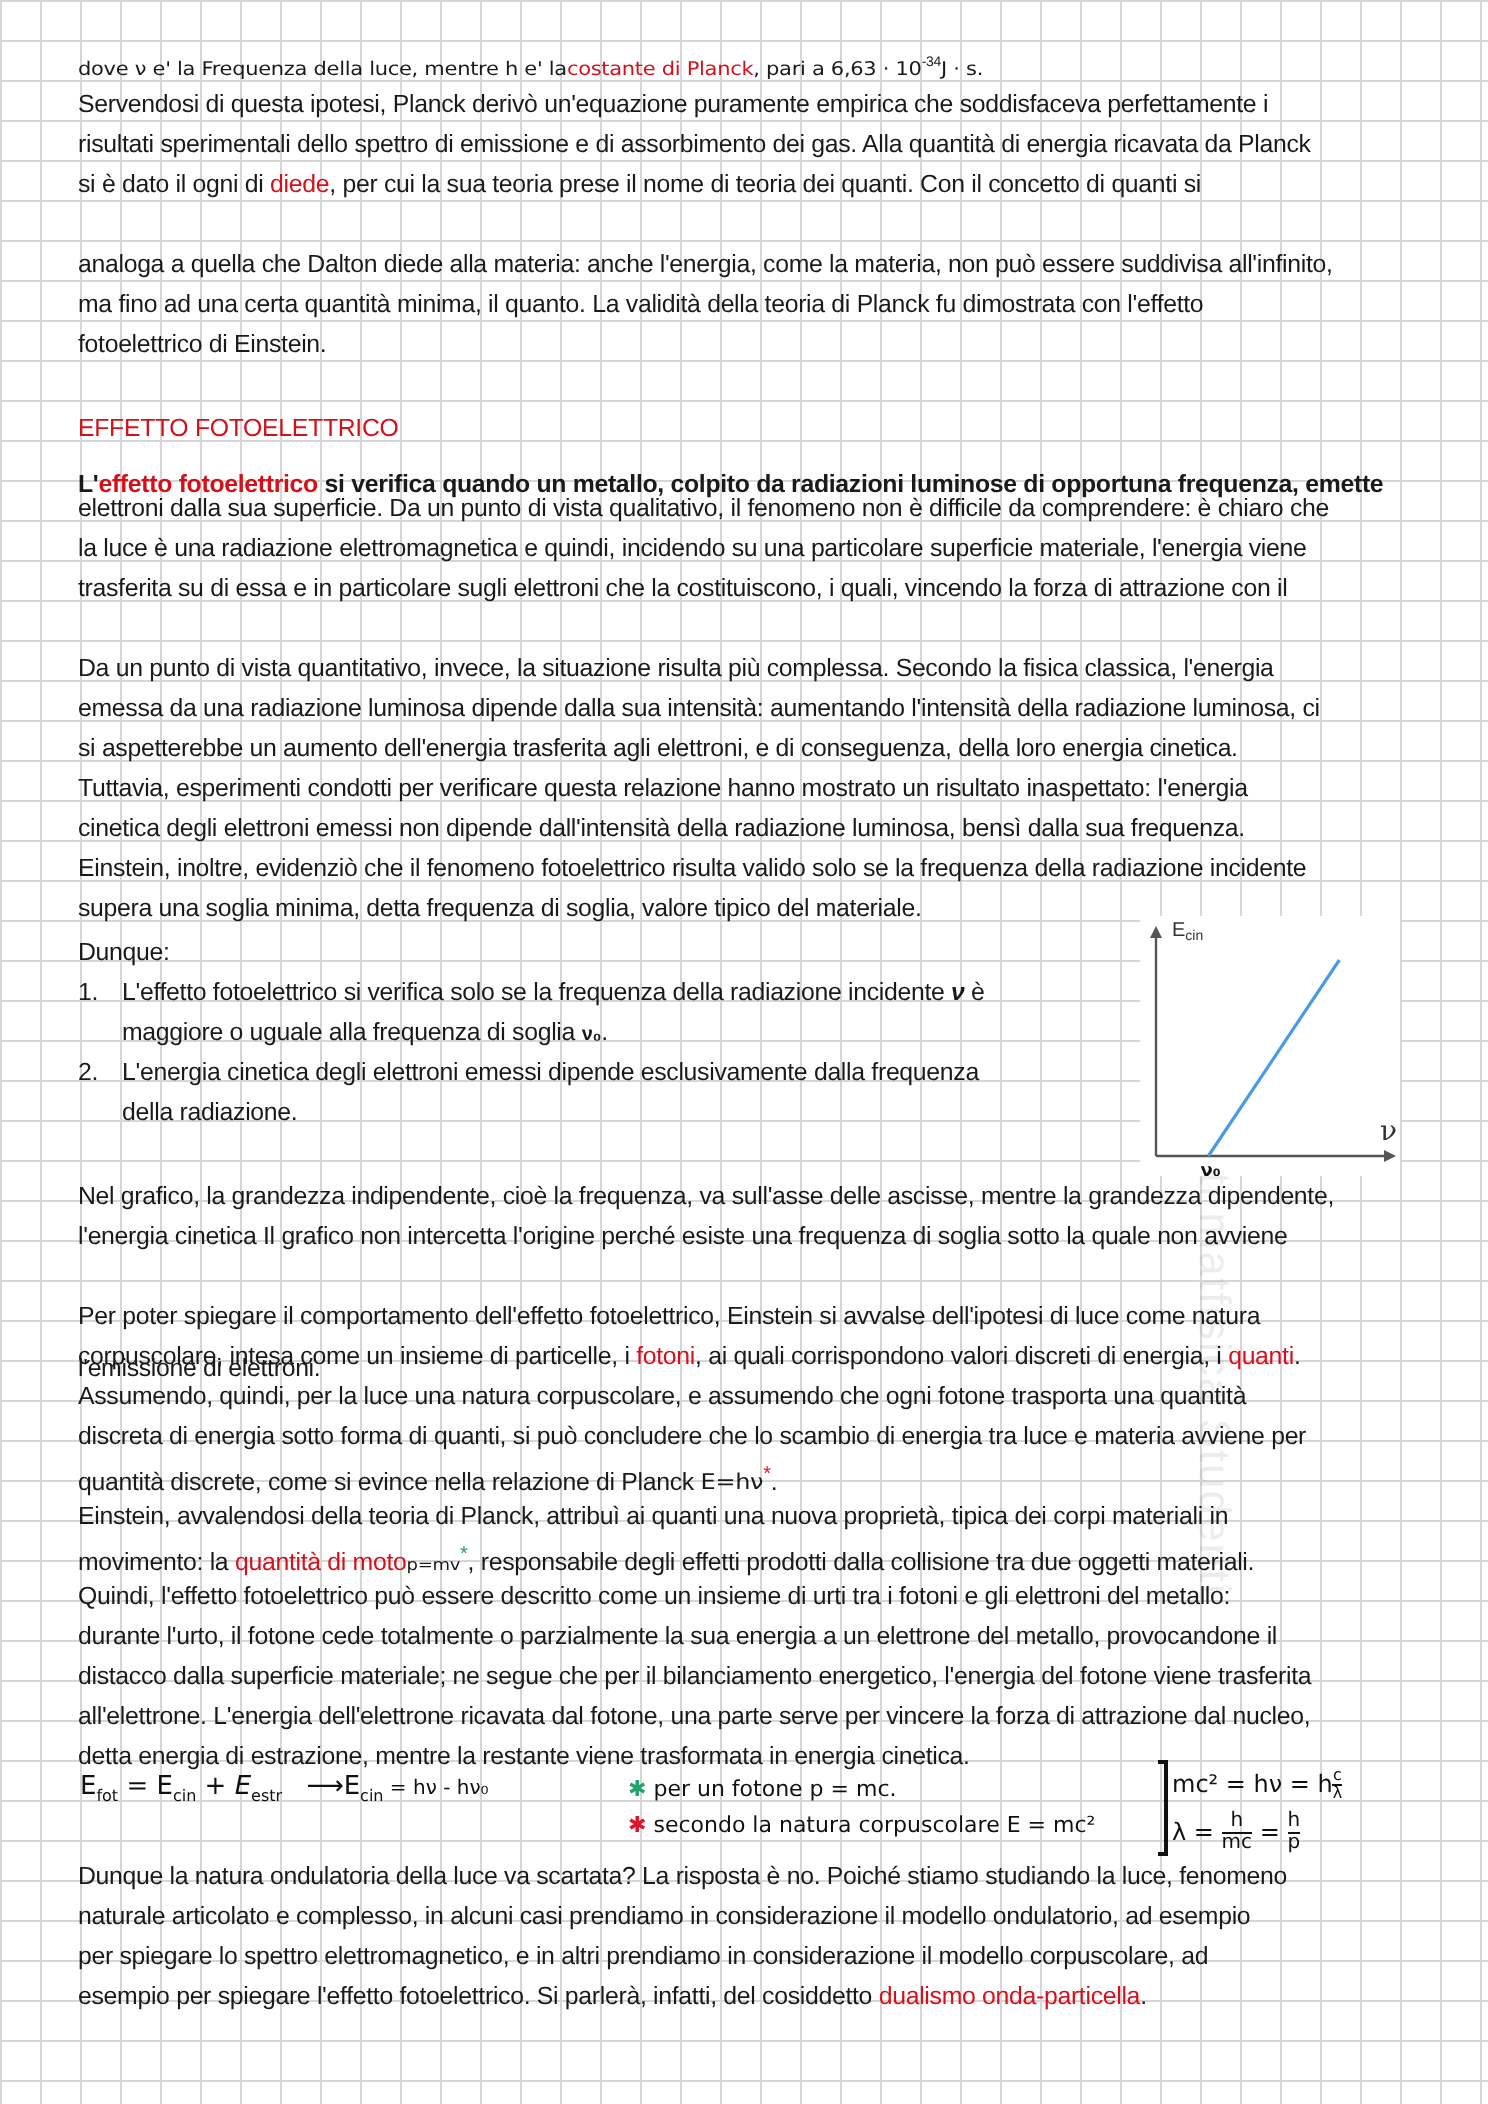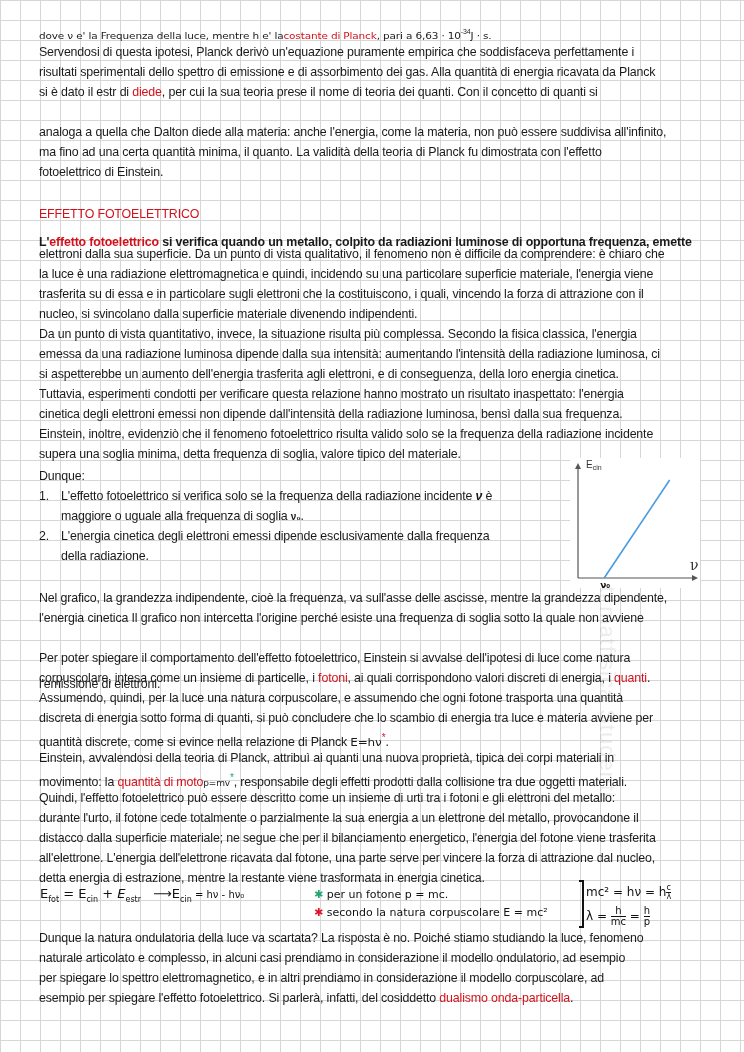--- a/index.html
+++ b/index.html
@@ -43,32 +43,31 @@
 <div class="page">
 
   <div class="watermark">appunti matfisica Studenti</div>
 
   <div class="txt" style="top:22px;">
     <span class="hand">dove  ν  e'  la  Frequenza  della  luce,  mentre  h  e'  la </span><span class="hand red">costante di Planck</span><span class="hand"> , pari  a  6,63 · 10</span><sup style="font-size:7px">-34</sup><span class="hand"> J · s.</span>
   </div>
 
   <div class="txt" style="top:42px;">Servendosi di questa ipotesi, Planck derivò un'equazione puramente empirica che soddisfaceva perfettamente i</div>
   <div class="txt" style="top:62px;">risultati sperimentali dello spettro di emissione e di assorbimento dei gas. Alla quantità di energia ricavata da Planck</div>
-  <div class="txt" style="top:82px;"><span>si è dato il estr di </span><span class="red">diede</span><span>, per cui la sua teoria prese il nome di teoria dei quanti. Con il concetto di quanti si</span></div>
+  <div class="txt" style="top:82px;"><span>si è dato il ogni di </span><span class="red">diede</span><span>, per cui la sua teoria prese il nome di teoria dei quanti. Con il concetto di quanti si</span></div>
   <div class="txt" style="top:142px;">ma fino ad una certa quantità minima, il quanto. La validità della teoria di Planck fu dimostrata con l'effetto</div>
   <div class="txt" style="top:122px;">analoga a quella che Dalton diede alla materia: anche l'energia, come la materia, non può essere suddivisa all'infinito,</div>
   <div class="txt" style="top:162px;">fotoelettrico di Einstein.</div>
 
   <div class="txt heading" style="top:204px;">EFFETTO FOTOELETTRICO</div>
 
   <div class="txt" style="top:232px;font-weight:bold;"><span>L'</span><span class="red">effetto fotoelettrico</span><span> si verifica quando un metallo, colpito da radiazioni luminose di opportuna frequenza, emette</span></div>
   <div class="txt" style="top:244px;">elettroni dalla sua superficie. Da un punto di vista qualitativo, il fenomeno non è difficile da comprendere: è chiaro che</div>
   <div class="txt" style="top:264px;">la luce è una radiazione elettromagnetica e quindi, incidendo su una particolare superficie materiale, l'energia viene</div>
   <div class="txt" style="top:284px;">trasferita su di essa e in particolare sugli elettroni che la costituiscono, i quali, vincendo la forza di attrazione con il</div>
-  <div class="txt" style="top:304px;">nucleo, si svincolano dalla superficie materiale divenendo indipendenti.</div>
   <div class="txt" style="top:324px;">Da un punto di vista quantitativo, invece, la situazione risulta più complessa. Secondo la fisica classica, l'energia</div>
   <div class="txt" style="top:344px;">emessa da una radiazione luminosa dipende dalla sua intensità: aumentando l'intensità della radiazione luminosa, ci</div>
   <div class="txt" style="top:364px;">si aspetterebbe un aumento dell'energia trasferita agli elettroni, e di conseguenza, della loro energia cinetica.</div>
   <div class="txt" style="top:384px;">Tuttavia, esperimenti condotti per verificare questa relazione hanno mostrato un risultato inaspettato: l'energia</div>
   <div class="txt" style="top:404px;">cinetica degli elettroni emessi non dipende dall'intensità della radiazione luminosa, bensì dalla sua frequenza.</div>
   <div class="txt" style="top:424px;">Einstein, inoltre, evidenziò che il fenomeno fotoelettrico risulta valido solo se la frequenza della radiazione incidente</div>
   <div class="txt" style="top:444px;">supera una soglia minima, detta frequenza di soglia, valore tipico del materiale.</div>
 
   <div class="txt" style="top:466px;">Dunque:</div>
 

